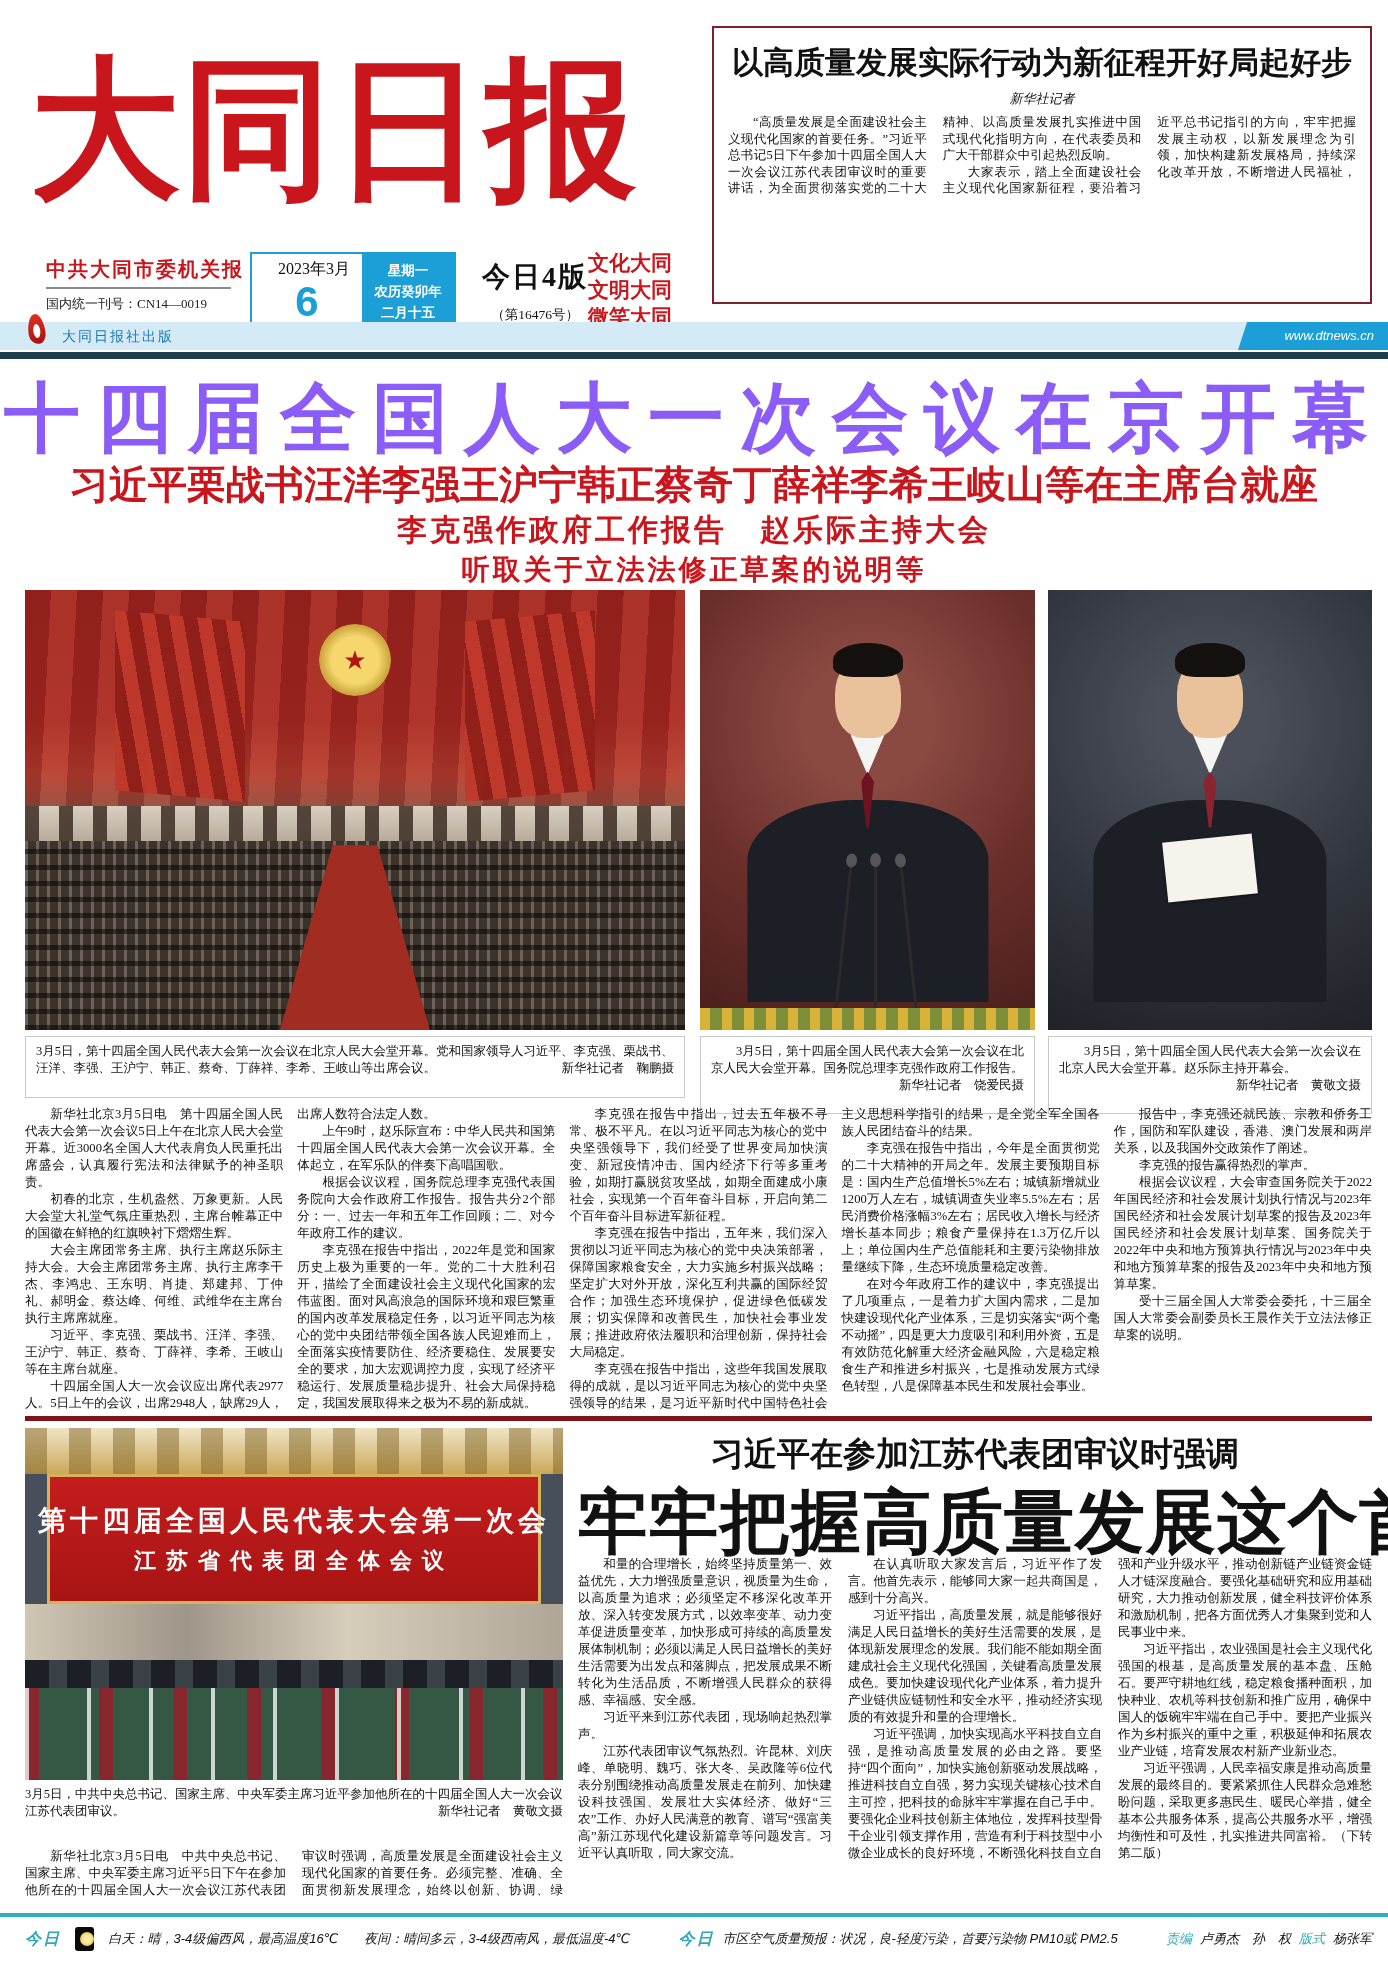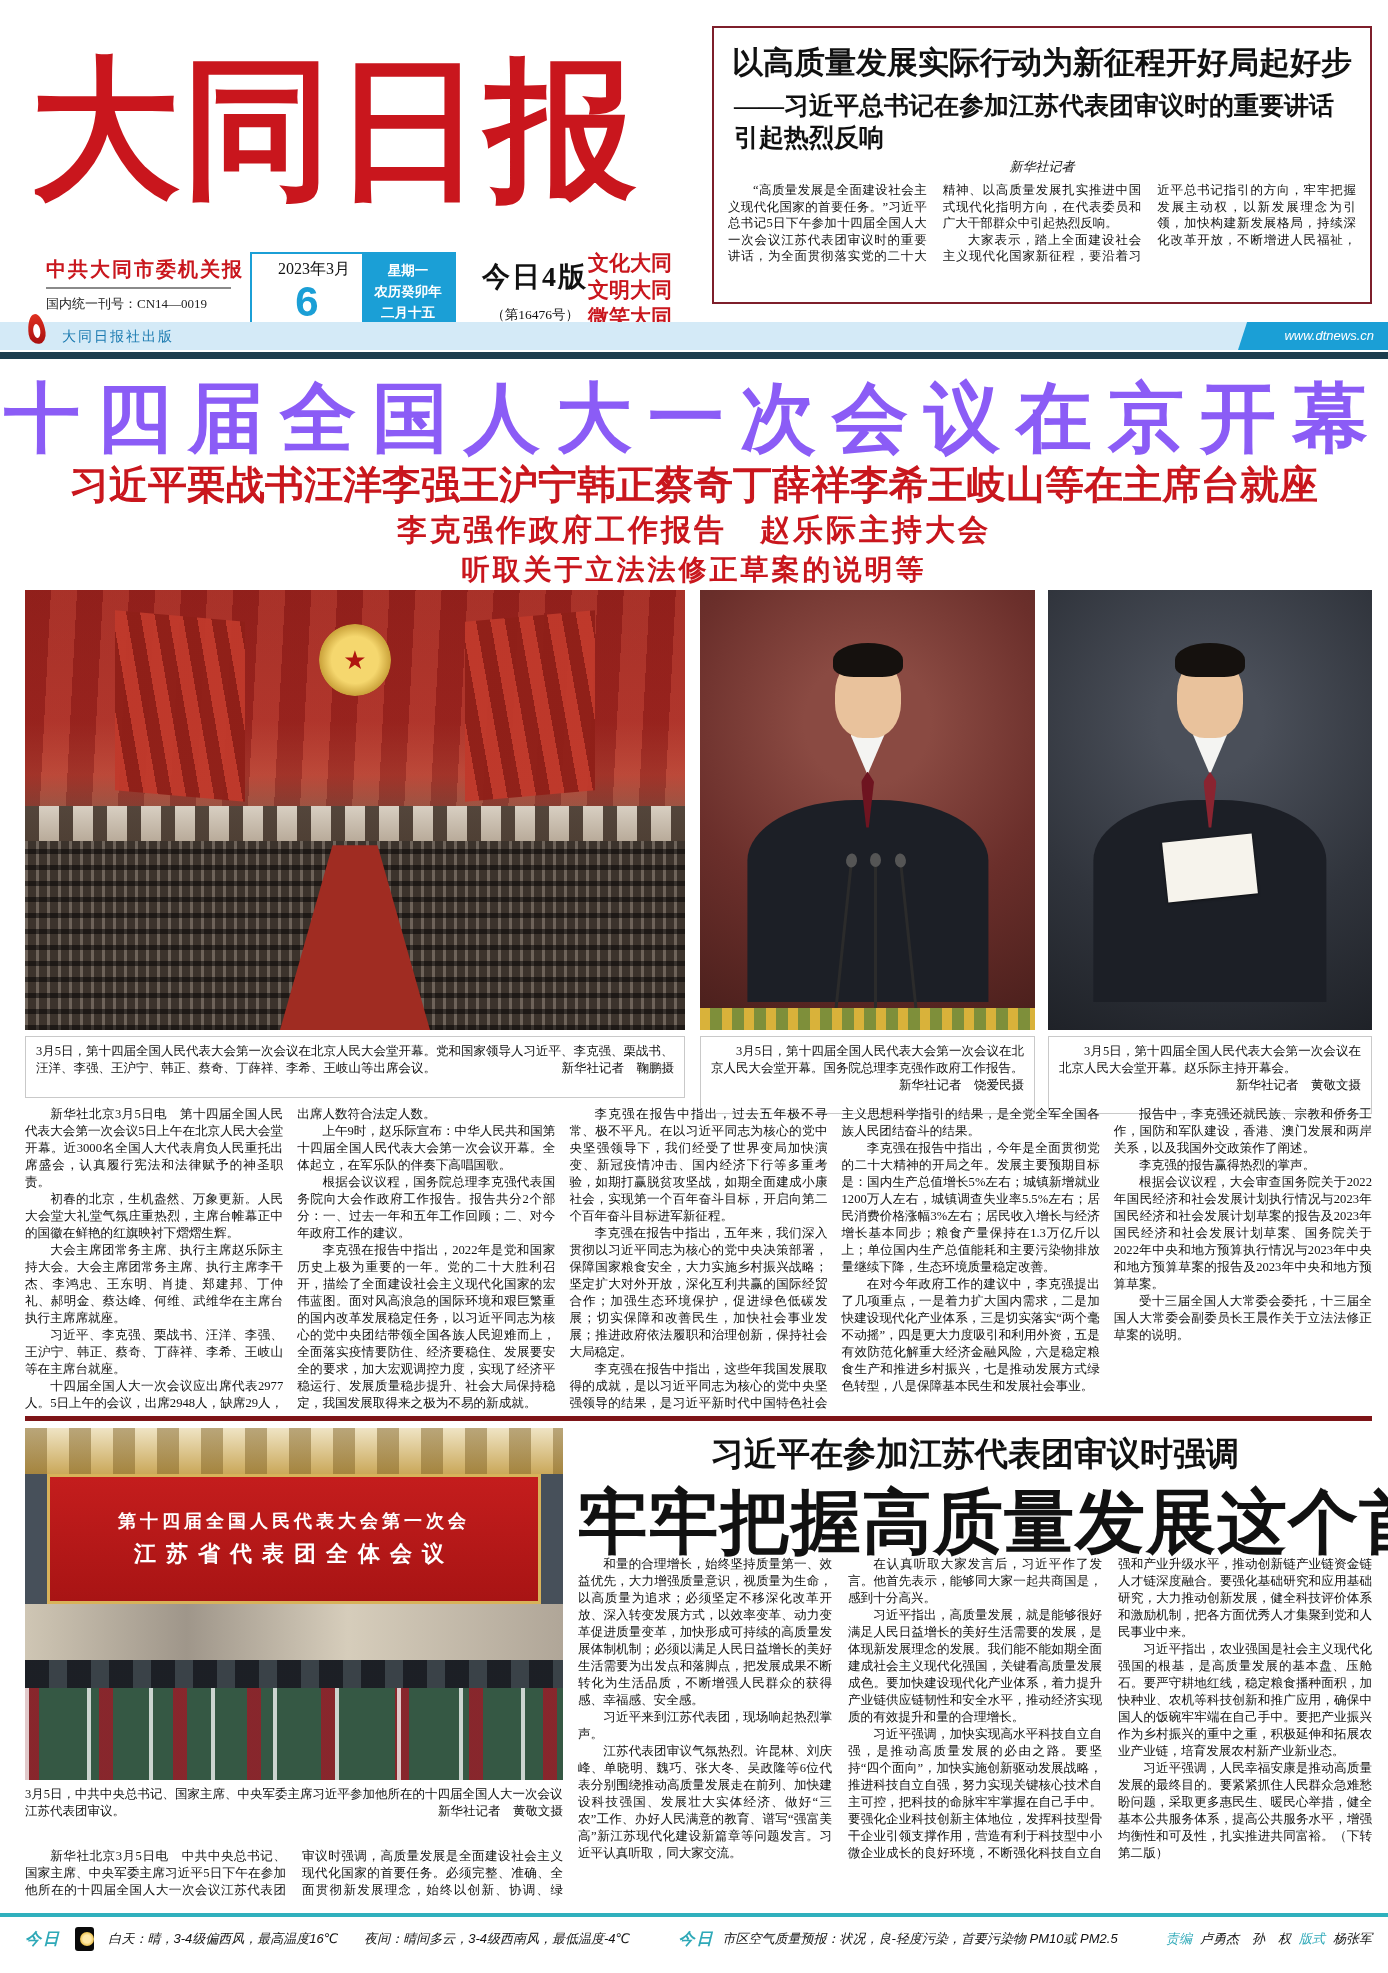--- a/index.html
+++ b/index.html
@@ -101,21 +101,21 @@
         column-count:5;column-gap:14px;font-size:12.6px;line-height:17px;}
   .para{margin:0;text-indent:2em;text-align:justify;}
   .red-rule{position:absolute;left:25px;top:1416px;width:1347px;height:5px;background:#7e1518;}
   
   .bl-photo{position:absolute;left:25px;top:1428px;width:538px;height:352px;overflow:hidden;background:#47505a;}
   .bl-top{position:absolute;left:0;top:0;width:100%;height:13%;
         background:linear-gradient(#efe4c4,#caa85a);}
   .bl-top:after{content:"";position:absolute;inset:0;background:repeating-linear-gradient(90deg,rgba(120,90,30,.45) 0 22px,transparent 22px 44px);}
   .bl-banner{position:absolute;left:4%;top:13%;width:92%;height:37%;background:linear-gradient(#c41d1d,#a81414);
         border:3px solid #d8b25a;box-sizing:border-box;display:flex;flex-direction:column;align-items:center;justify-content:center;gap:6px;}
-  .bl-l1{color:#fff;font-weight:bold;font-size:18px;letter-spacing:4px;white-space:nowrap;}
+  .bl-l1{color:#fff;font-weight:bold;font-size:28px;letter-spacing:4px;white-space:nowrap;}
   .bl-l2{color:#fff;font-weight:bold;font-size:22px;letter-spacing:10px;white-space:nowrap;}
   .bl-painting{position:absolute;left:0;top:50%;width:100%;height:16%;
         background:linear-gradient(90deg,#cfc6b4,#9f968a 30%,#d6cdbb 60%,#b0a698);}
   .bl-people{position:absolute;left:0;top:66%;width:100%;height:34%;background:#3a4248;
         background-image:repeating-linear-gradient(90deg,rgba(8,8,14,.6) 0 24px,transparent 24px 42px);}
   .bl-table{position:absolute;left:0;bottom:0;width:100%;height:26%;background:#355844;
         background-image:repeating-linear-gradient(90deg,rgba(255,255,255,.75) 0 4px,transparent 4px 62px),
         repeating-linear-gradient(90deg,rgba(150,30,40,.85) 0 14px,transparent 14px 74px);}
   .bl-cap{position:absolute;left:25px;top:1786px;width:538px;font-size:12.5px;line-height:17px;}
   .bl-lead{position:absolute;left:25px;top:1848px;width:538px;height:62px;overflow:hidden;
@@ -167,21 +167,20 @@
   </div>
 
   <div class="slogans">
     <div>文化大同</div>
     <div>文明大同</div>
     <div>微笑大同</div>
   </div>
 
   <div class="tr-box">
     <div class="tr-head">以高质量发展实际行动为新征程开好局起好步</div>
-    <div class="tr-sub">——习近平总书记在参加江苏代表团审议时的重要讲话引起热烈反响</div>
     <div class="tr-byline">新华社记者</div>
     <div class="tr-cols">
         <p class="para">“高质量发展是全面建设社会主义现代化国家的首要任务。”习近平总书记5日下午参加十四届全国人大一次会议江苏代表团审议时的重要讲话，为全面贯彻落实党的二十大精神、以高质量发展扎实推进中国式现代化指明方向，在代表委员和广大干部群众中引起热烈反响。</p>
         <p class="para">大家表示，踏上全面建设社会主义现代化国家新征程，要沿着习近平总书记指引的方向，牢牢把握发展主动权，以新发展理念为引领，加快构建新发展格局，持续深化改革开放，不断增进人民福祉，坚定信心、勇毅前行。（下转第二版）</p>
       </div>
   </div>
 
   <div class="pub-bar">
     <span class="flame"></span>
     <span class="pub-text">大同日报社出版</span>

